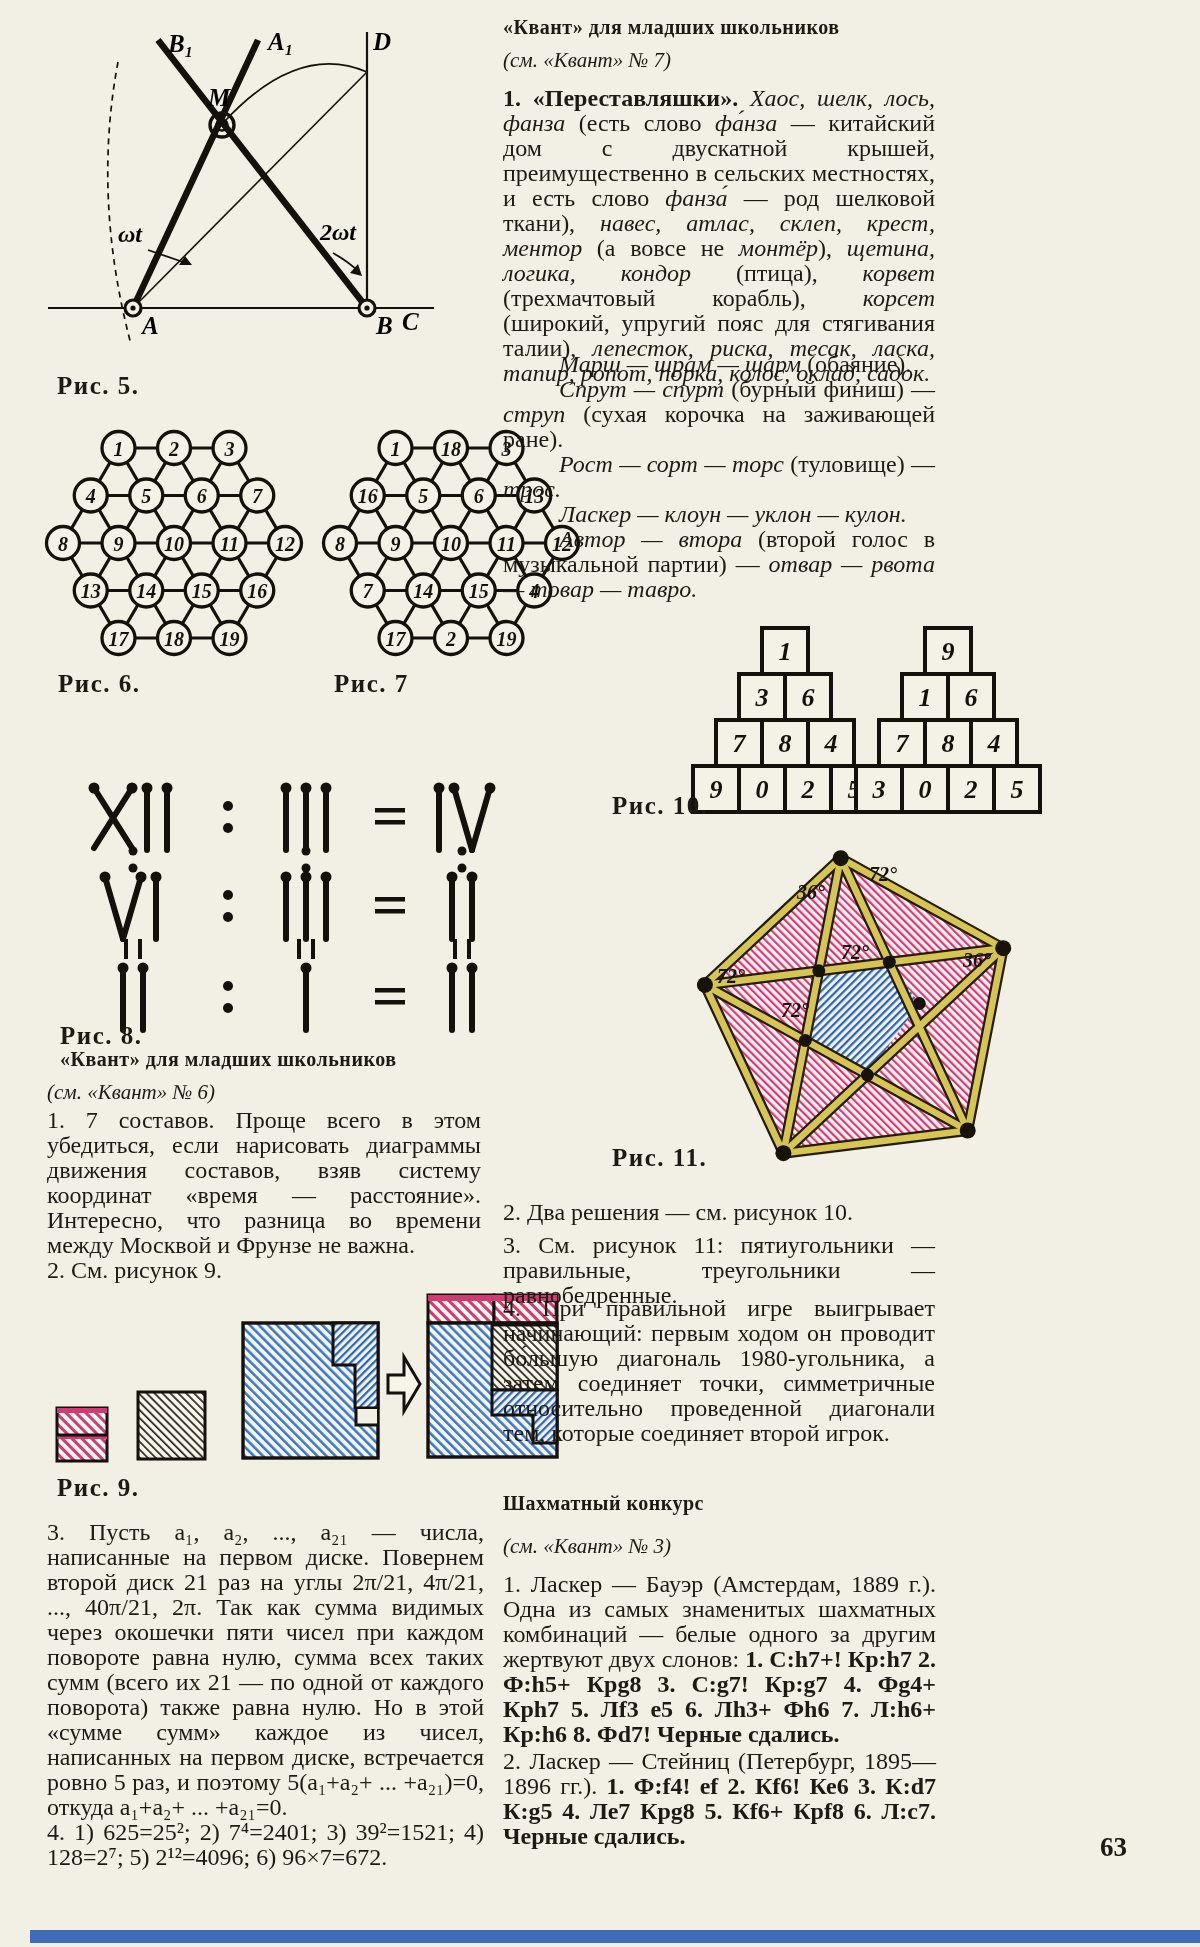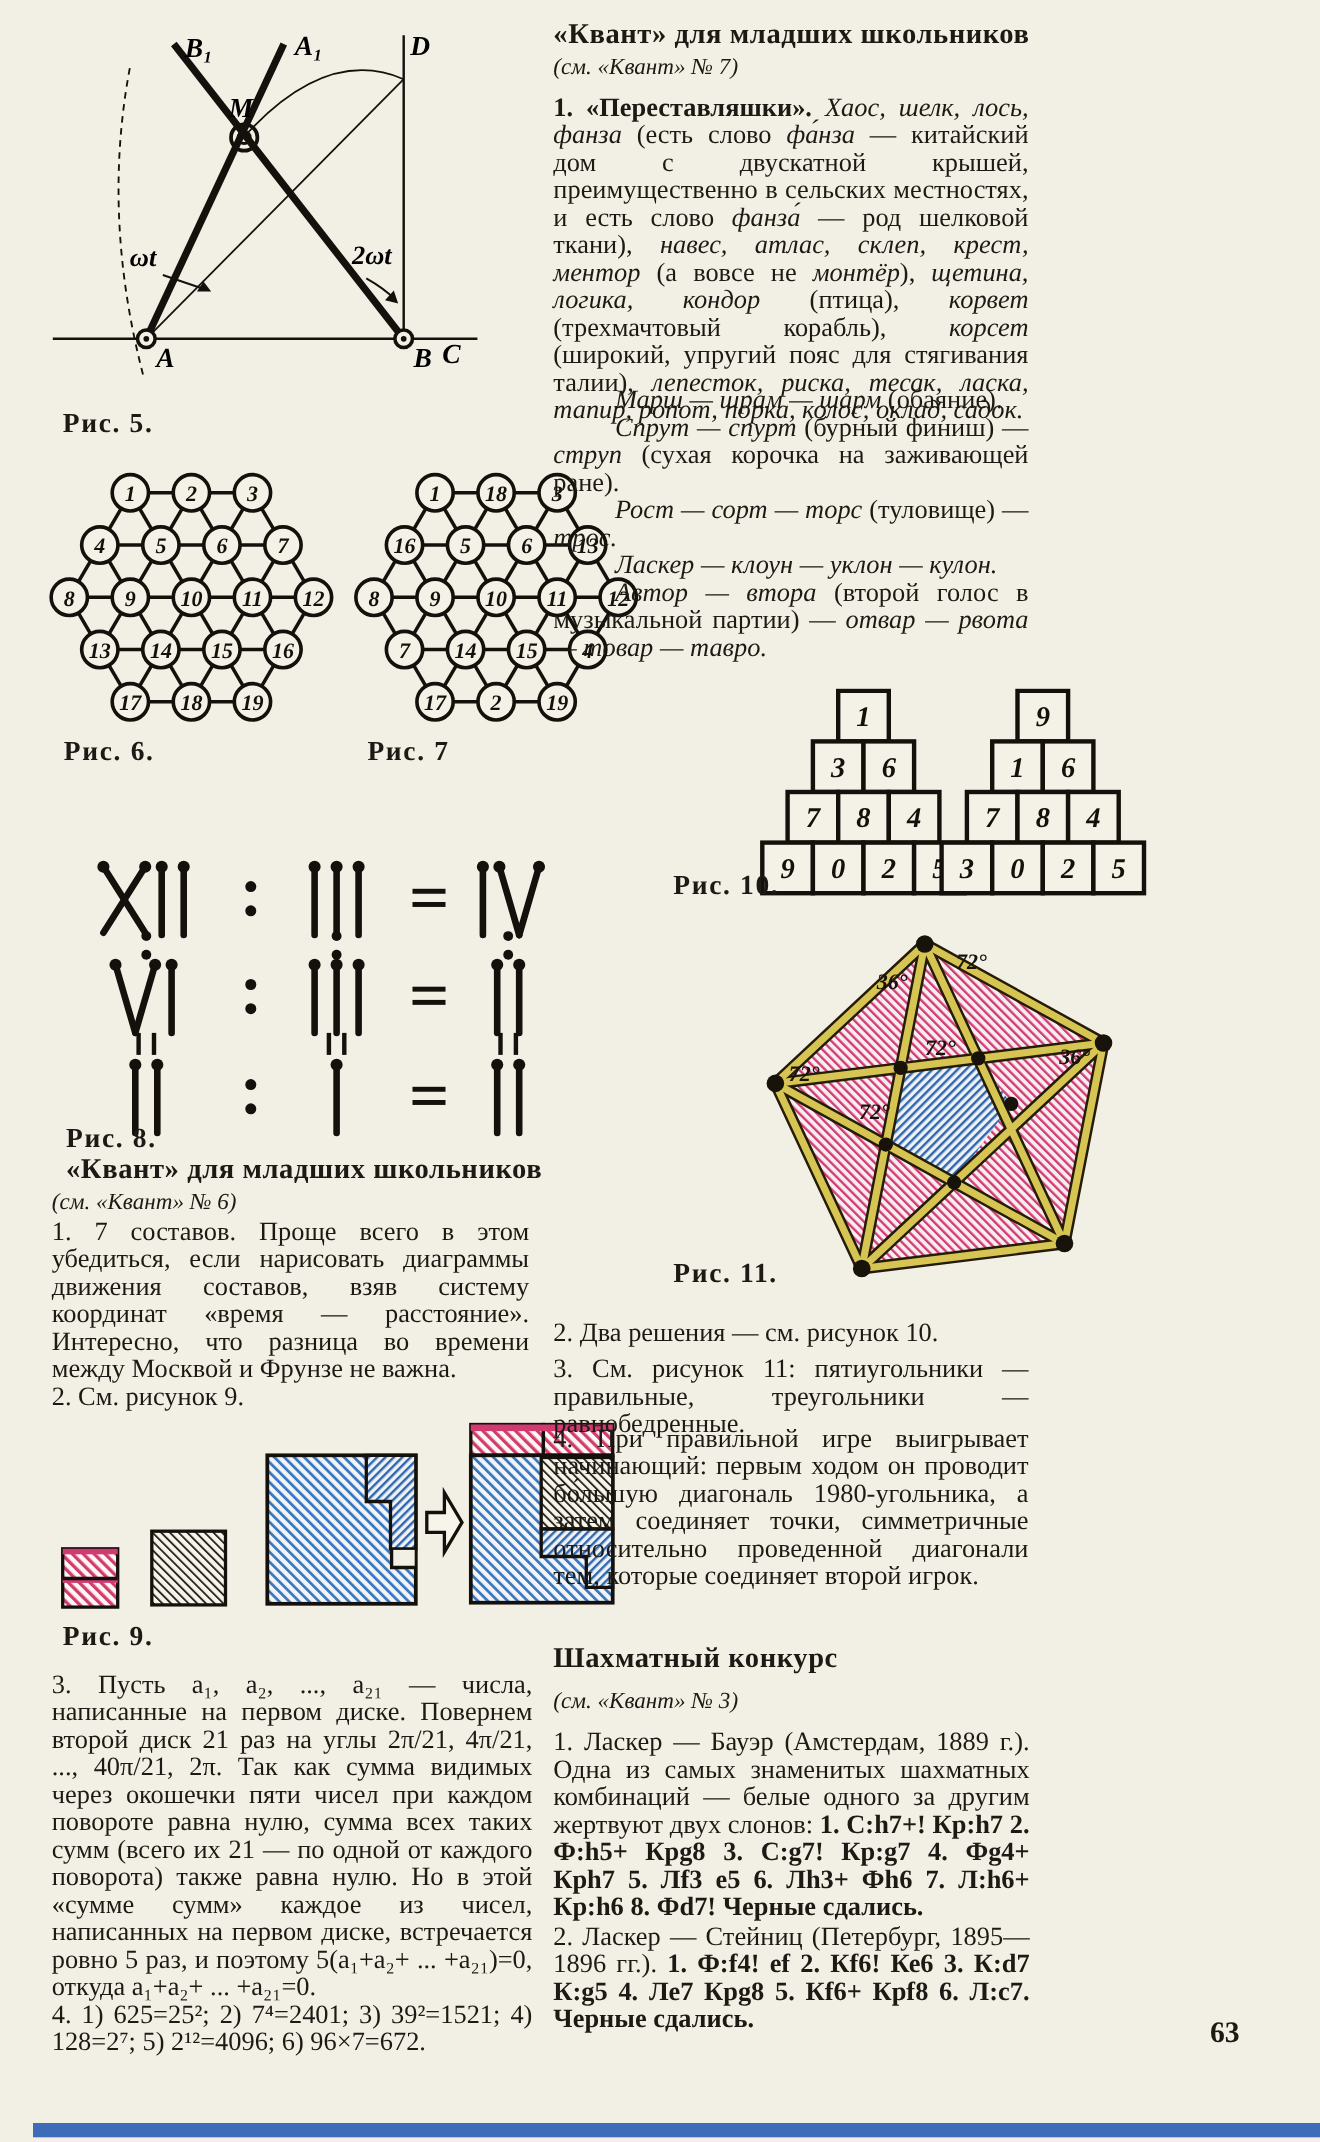--- a/index.html
+++ b/index.html
@@ -1,20 +1,20 @@
 <!DOCTYPE html>
 <html><head>
 <meta charset="utf-8">
 <style>
   html,body{margin:0;padding:0}
   body{width:1200px;height:1947px;position:relative;background:#f2efe4;
        font-family:"Liberation Serif",serif;color:#1d1a15;overflow:hidden}
   .abs{position:absolute}
   .cap{font-weight:bold;font-size:25px;letter-spacing:1.5px;white-space:nowrap}
-  .hd{font-weight:bold;font-size:26px;letter-spacing:.5px;white-space:nowrap}
+  .hd{font-weight:bold;font-size:20px;letter-spacing:.5px;white-space:nowrap}
   .sub{font-style:italic;font-size:21px;white-space:nowrap}
   .txt{font-size:24px;line-height:25px;text-align:justify}
   .txt p{margin:0}
   .ind p{text-indent:56px}
   .pgnum{font-weight:bold;font-size:27px}
   .bar{background:#3e6cb8}
   svg{display:block}
   svg text{font-family:"Liberation Serif",serif}
   .figtxt{font-style:italic;font-weight:bold}
 </style>

